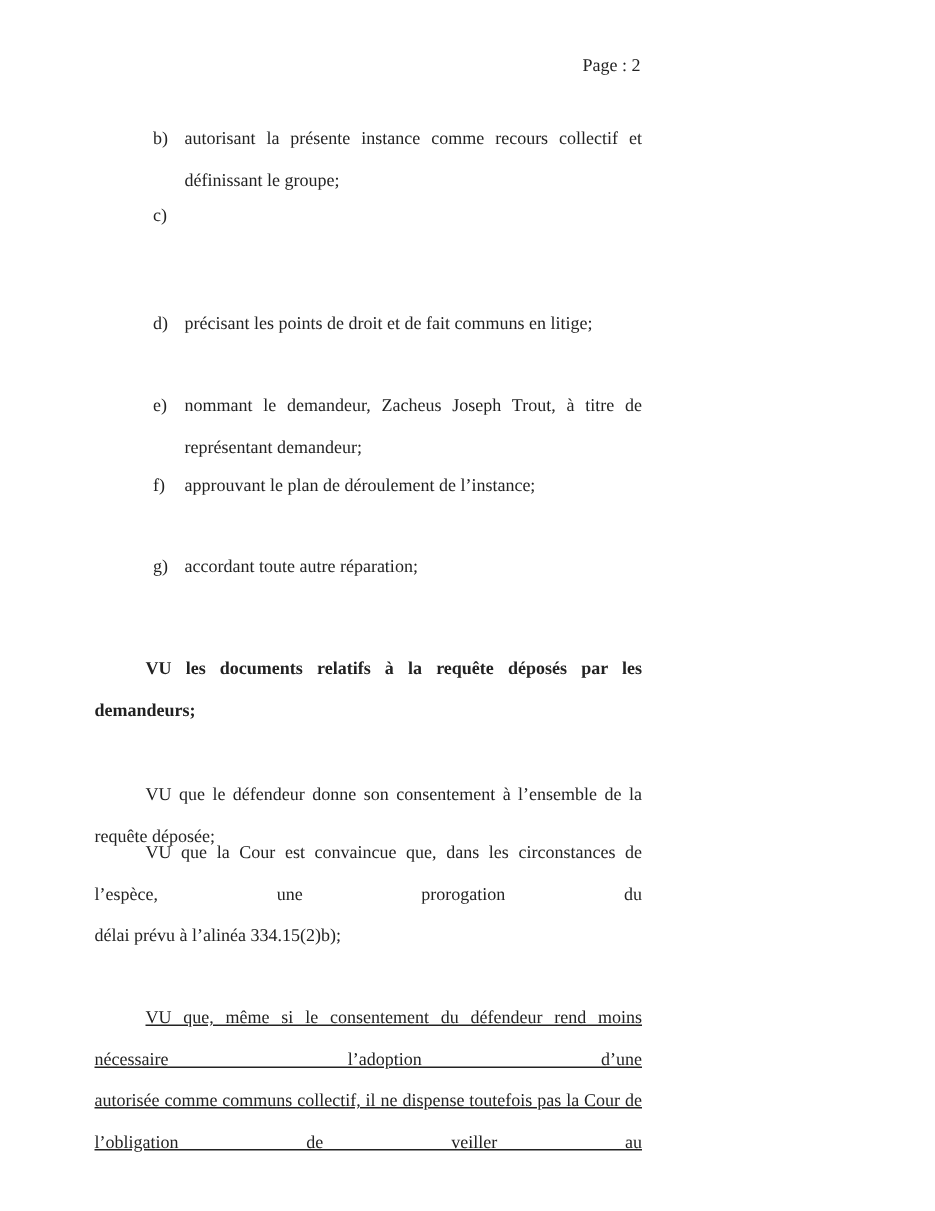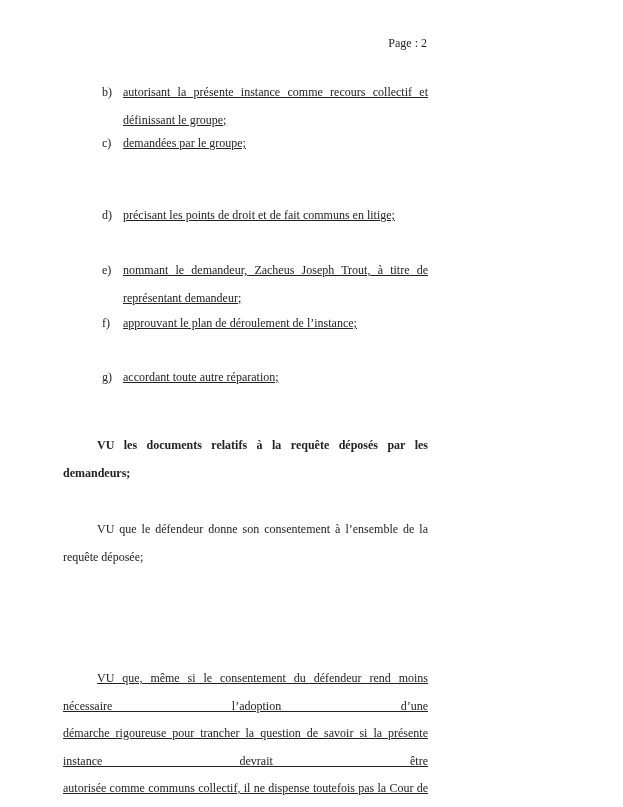--- a/index.html
+++ b/index.html
@@ -31,21 +31,20 @@
     line-height: 27.5px;
   }
   .list-item .marker {
     position: absolute;
     left: 0;
     top: 0;
     line-height: 27.5px;
   }
   .list-item .item-text {
     margin-left: 21px;
-    text-decoration: underline;
   }
   .para {
     position: absolute;
     left: 63px;
     right: 67px;
     line-height: 27.5px;
   }
   .line {
     text-align: justify;
     text-align-last: justify;
@@ -82,21 +81,20 @@
   <div class="list-item item-b">
     <span class="marker">b)</span>
     <div class="item-text">
         <div class="line">autorisant la présente instance comme recours collectif et définissant le groupe;</div>
       </div>
   </div>
 
   <div class="list-item item-c">
     <span class="marker">c)</span>
     <div class="item-text">
-        <div class="line">demandées par le groupe;</div>
       </div>
   </div>
 
   <div class="list-item item-d">
     <span class="marker">d)</span>
     <div class="item-text">
         <div class="line">précisant les points de droit et de fait communs en litige;</div>
       </div>
   </div>
 
@@ -123,21 +121,22 @@
 
   <div class="para para-1">
       <div class="line">VU les documents relatifs à la requête déposés par les demandeurs;</div>
     </div>
 
   <div class="para para-2">
       <div class="line">VU que le défendeur donne son consentement à l’ensemble de la requête déposée;</div>
     </div>
 
   <div class="para para-3">
+      <div class="line">VU que la Cour est convaincue que, dans les circonstances de l’espèce, une prorogation du</div>
+      <div class="line">délai prévu à l’alinéa 334.15(2)b);</div>
     </div>
 
   <div class="para para-4 cont">
       <div class="line">VU que, même si le consentement du défendeur rend moins nécessaire l’adoption d’une</div>
-      <div class="line">démarche rigoureuse pour trancher la question de savoir si la présente instance devrait être</div>
       <div class="line">autorisée comme communs collectif, il ne dispense toutefois pas la Cour de l’obligation de veiller au</div>
     </div>
 
 </div>
 
 </body></html>

